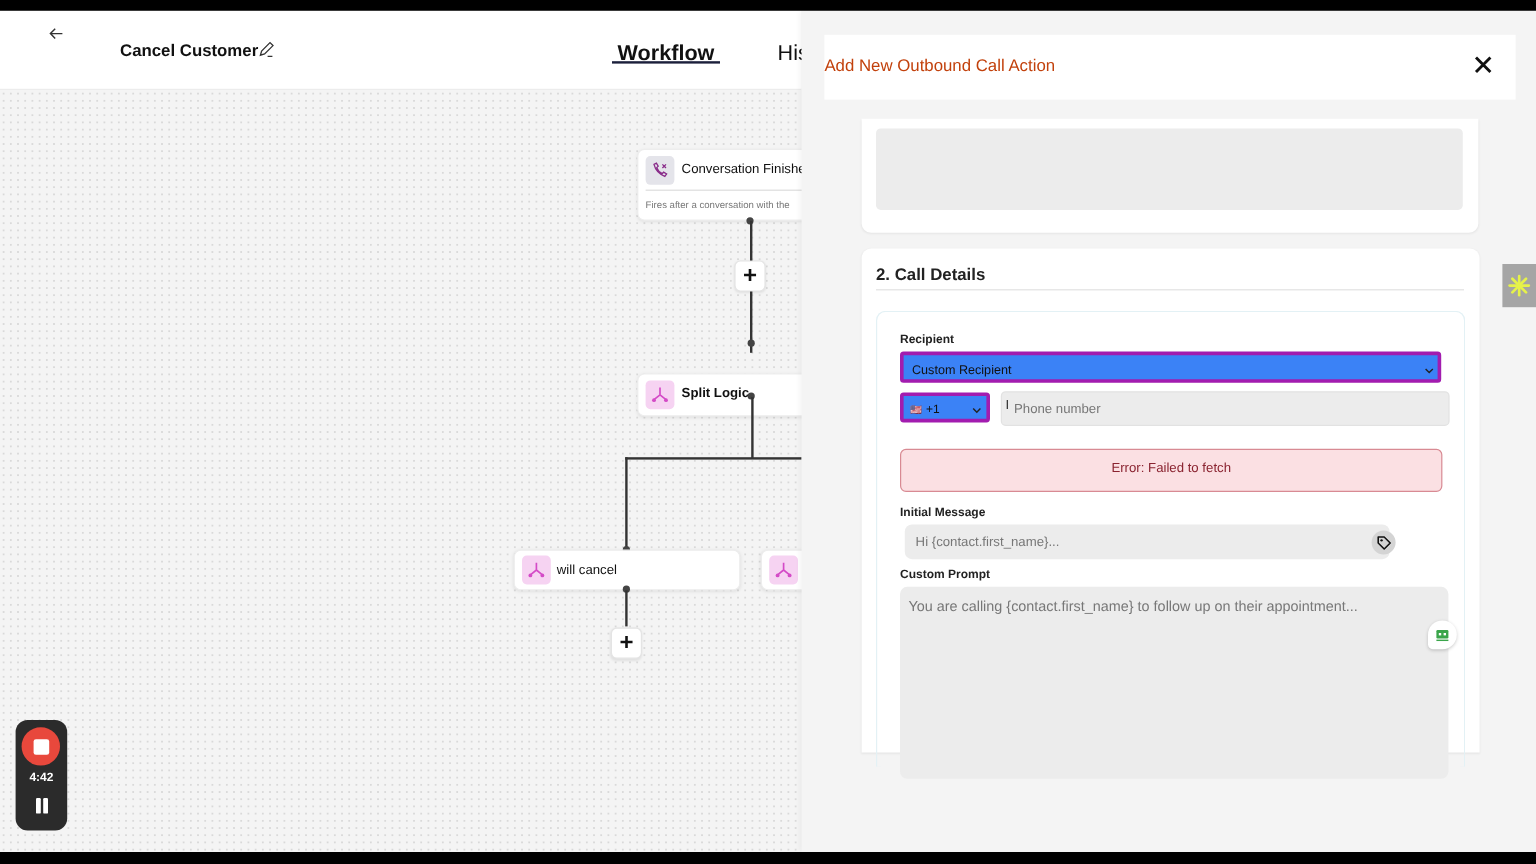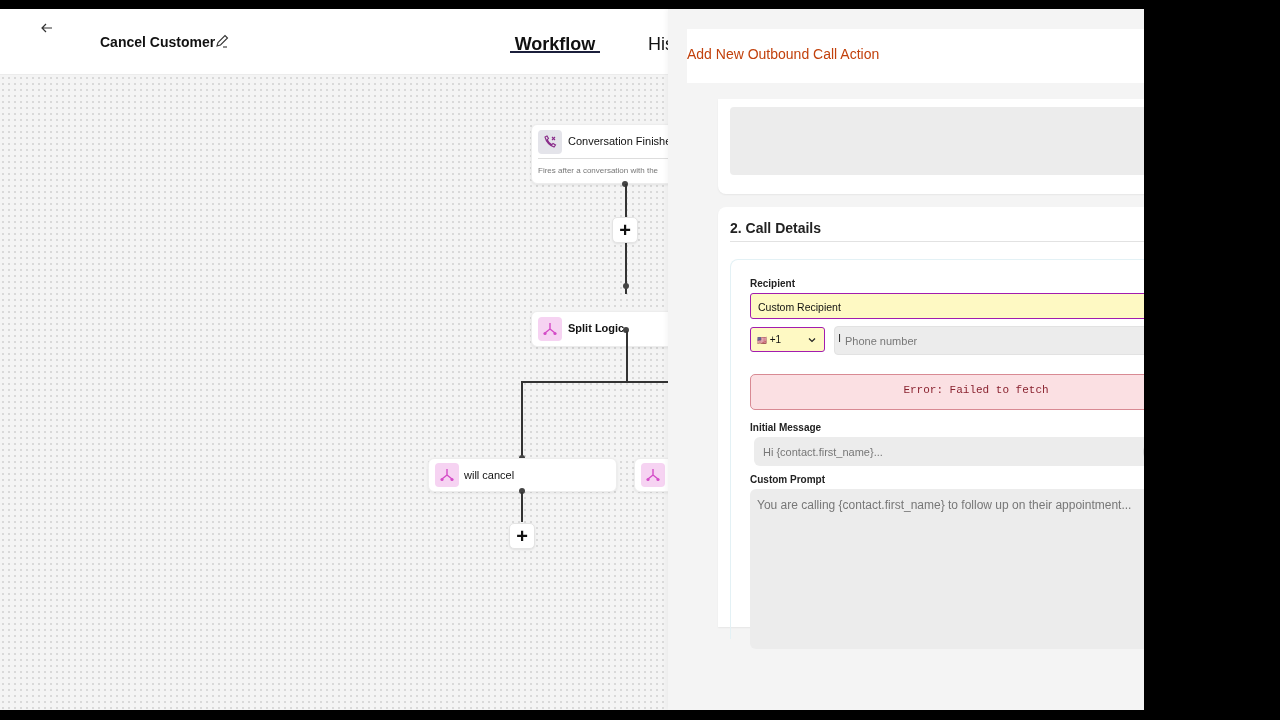--- a/index.html
+++ b/index.html
@@ -1,17 +1,17 @@
 <!DOCTYPE html>
 <html><head>
 <meta charset="utf-8">
 <style>
   * { box-sizing: border-box; margin: 0; padding: 0; }
   html, body { width: 1280px; height: 720px; overflow: hidden; background: #000; font-family: "Liberation Sans", sans-serif; color: #111; }
-  .screen { position: absolute; left: 0; top: 9px; width: 1144px; height: 701px; background: #f5f5f5; overflow: hidden; }
+  .screen { position: absolute; left: 0; top: 9px; width: 1280px; height: 701px; background: #f5f5f5; overflow: hidden; }
 
   
   .app-header { position: absolute; left: 0; top: 0; width: 668px; height: 66px; background: #fff; border-bottom: 1px solid #ececec; }
   .back-btn { position: absolute; left: 38px; top: 12px; width: 18px; height: 18px; font-size: 14px; color: #333; line-height: 18px; text-align: center; cursor: pointer; }
   .wf-title { position: absolute; left: 100px; top: 25px; font-size: 14px; font-weight: bold; color: #111; }
   .edit-icon { position: absolute; left: 214px; top: 24px; width: 16px; height: 16px; }
   .tab { position: absolute; top: 25px; font-size: 18px; font-weight: bold; color: #111; cursor: pointer; }
   .tab-workflow { left: 510px; width: 90px; text-align: center; }
   .tab-underline { position: absolute; left: 510px; top: 42px; width: 90px; height: 2px; background: #1b1f3b; }
   .tab-history { left: 648px; font-weight: normal; }
@@ -48,30 +48,30 @@
   .card-prev { left: 50px; top: 90px; width: 514px; height: 95px; border-radius: 0 0 8px 8px; }
   .prev-area { position: absolute; left: 12px; top: 8px; width: 489px; height: 68px; background: #ececec; border-radius: 4px; }
 
   .card-call { left: 50px; top: 198px; width: 515px; height: 420px; border-radius: 8px 8px 0 0; }
   .section-title { position: absolute; left: 12px; top: 13px; font-size: 14px; font-weight: bold; color: #222; }
   .section-rule { position: absolute; left: 12px; top: 34px; width: 490px; height: 1px; background: #e2e2e2; }
 
   .inner { position: absolute; left: 12px; top: 52px; width: 491px; height: 380px; border: 1px solid #e3f1f5; border-bottom: none; border-radius: 8px 8px 0 0; padding-left: 41px; }
 
   .f-label { position: absolute; font-size: 10px; font-weight: bold; color: #222; }
-  .select { position: absolute; background: #fef9c3; border: 1px solid #a21caf; border-radius: 3px; font-size: 10.5px; color: #111; cursor: pointer; }
+  .select { position: absolute; background: #3b82f6; border: 3px solid #a21caf; border-radius: 3px; font-size: 10.5px; color: #111; cursor: pointer; }
   .select .val { position: absolute; left: 7px; top: 7px; }
   .chev { position: absolute; width: 8px; height: 8px; }
 
   .phone-input { position: absolute; background: #ececec; border: 1px solid #e2e2e2; border-radius: 4px; font-size: 11px; color: #777; }
   .phone-input .ph { position: absolute; left: 8px; top: 8px; }
   .cursor-i { position: absolute; left: 3px; top: 5px; font-size: 11px; color: #333; }
 
   .error-box { position: absolute; background: #fbe0e3; border: 1px solid #d88a93; border-radius: 5px; color: #8a2330; font-size: 11px; text-align: center; }
-  .error-box span { position: absolute; left: 0; right: 0; top: 9px; font-family: Liberation Mono, monospace; }
+  .error-box span { position: absolute; left: 0; right: 0; top: 9px; }
 
   .msg-input { position: absolute; background: #ececec; border-radius: 6px; font-size: 11px; color: #777; }
   .msg-input .ph { position: absolute; left: 9px; top: 9px; }
   .tag-btn { position: absolute; width: 20px; height: 20px; border-radius: 50%; background: #d4d4d4; display: flex; align-items: center; justify-content: center; cursor: pointer; }
 
   .prompt-area { position: absolute; background: #ececec; border-radius: 6px; font-size: 12px; color: #777; }
   .prompt-area .ph { position: absolute; left: 7px; top: 9px; }
   .bot-btn { position: absolute; width: 24px; height: 24px; background: #fff; border-radius: 50% 50% 50% 4px; box-shadow: 0 1px 3px rgba(0,0,0,0.2); display: flex; align-items: center; justify-content: center; cursor: pointer; }
 
   .side-widget { position: absolute; left: 584px; top: 211px; width: 28px; height: 36px; background: #a5a5a5; display: flex; align-items: center; justify-content: center; cursor: pointer; }
@@ -158,20 +158,30 @@
     <div class="node" style="left:634px; top:383px; width:80px; height:34px;">
       <div class="ico" style="background:#f6d3f2; top:4px;">
         <svg width="16" height="16" viewBox="0 0 16 16">
             <path d="M8 2v6M8 8L3 12M8 8l5 4" stroke="#d44bc7" stroke-width="1.4" fill="none"></path>
             <circle cx="3" cy="12.5" r="1.6" fill="#d44bc7"></circle>
             <circle cx="13" cy="12.5" r="1.6" fill="#d44bc7"></circle>
           </svg>
       </div>
     </div>
 
+    <div class="recorder" style="top:525px;">
+      <div class="rec-stop">
+          <span></span>
+        </div>
+      <div class="rec-time">4:42</div>
+      <div class="rec-pause">
+        <i style="left:2px;"></i>
+          <i style="left:8px;"></i>
+      </div>
+    </div>
   </div>
 
   <div class="panel">
     <div class="panel-header">
       <div class="panel-title">Add New Outbound Call Action</div>
       <div class="close-btn">
         <svg width="18" height="18" viewBox="0 0 18 18">
             <path d="M3 3l12 12M15 3L3 15" stroke="#111" stroke-width="2.4"></path>
           </svg>
       </div>

